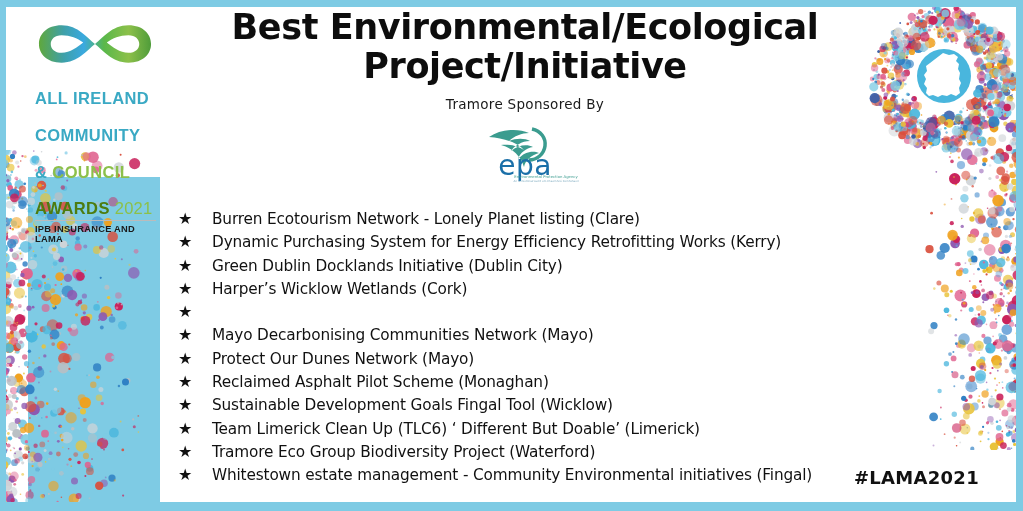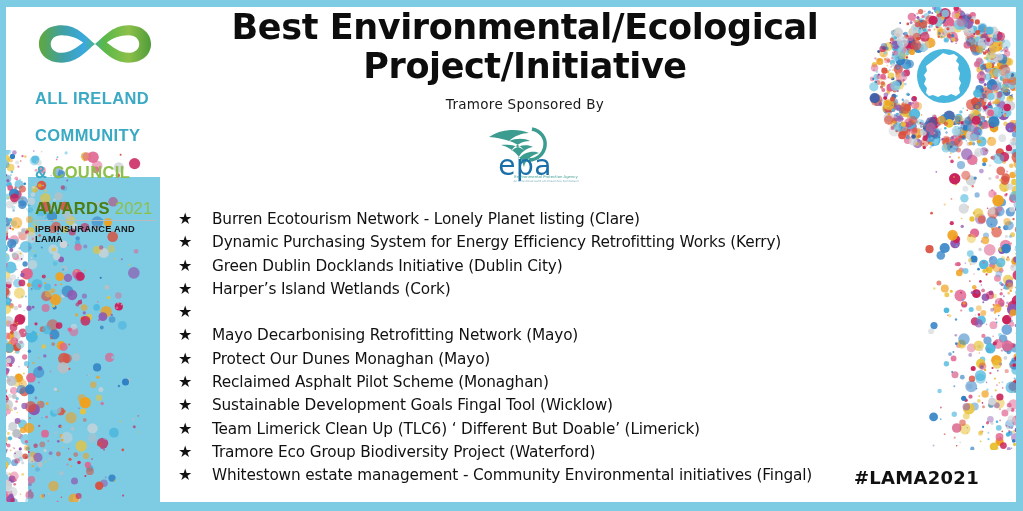--- a/index.html
+++ b/index.html
@@ -2298,32 +2298,32 @@
       <div class="list-row">
         <span class="star">★</span>
         <span class="item-text">Dynamic Purchasing System for Energy Efficiency Retrofitting Works (Kerry)</span>
       </div>
       <div class="list-row">
         <span class="star">★</span>
         <span class="item-text">Green Dublin Docklands Initiative (Dublin City)</span>
       </div>
       <div class="list-row">
         <span class="star">★</span>
-        <span class="item-text">Harper’s Island Wetlands (Cork)</span>
+        <span class="item-text">Harper’s Wicklow Wetlands (Cork)</span>
       </div>
       <div class="list-row">
         <span class="star">★</span>
       </div>
       <div class="list-row">
         <span class="star">★</span>
-        <span class="item-text">Mayo Decarbonising Retrofitting Network (Mayo)</span>
+        <span class="item-text">Mayo Decarbonising Communities Network (Mayo)</span>
       </div>
       <div class="list-row">
         <span class="star">★</span>
-        <span class="item-text">Protect Our Dunes Monaghan (Mayo)</span>
+        <span class="item-text">Protect Our Dunes Network (Mayo)</span>
       </div>
       <div class="list-row">
         <span class="star">★</span>
         <span class="item-text">Reclaimed Asphalt Pilot Scheme (Monaghan)</span>
       </div>
       <div class="list-row">
         <span class="star">★</span>
         <span class="item-text">Sustainable Development Goals Fingal Tool (Wicklow)</span>
       </div>
       <div class="list-row">

